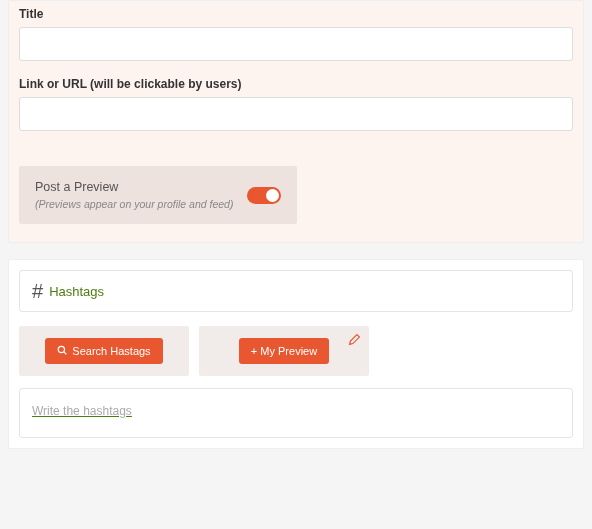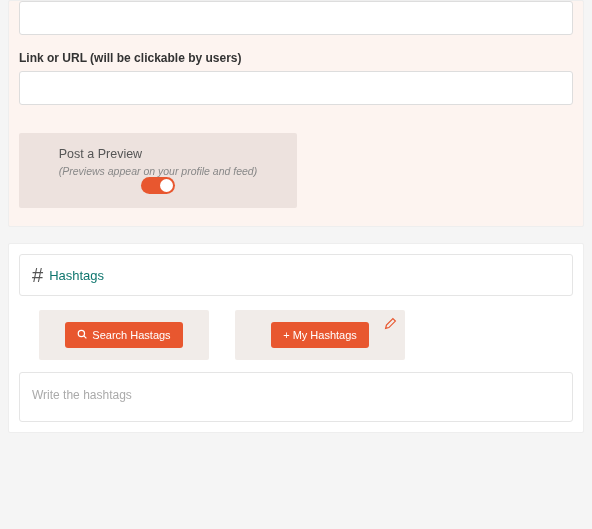--- a/index.html
+++ b/index.html
@@ -34,25 +34,24 @@
     padding: 8px 10px;
     font-family: inherit;
   }
   .text-input, .url-input { height: 34px; }
   .textarea { height: 70px; resize: vertical; }
   .preview-box {
     background: #ede2de;
     border-radius: 2px;
     padding: 14px 16px;
     width: 278px;
-    margin-top: 28px;
+    margin-top: 35px;
     display: flex;
     justify-content: space-between;
     align-items: center;
-    flex-direction: column;
   }
   .preview-left { flex: 1; }
   .preview-title {
     font-size: 12.5px;
     color: #555;
     margin-bottom: 4px;
     font-weight: 400;
   }
   .preview-sub {
     font-size: 10.5px;
@@ -95,28 +94,27 @@
     gap: 6px;
     margin-bottom: 14px;
   }
   .hashtag-icon {
     font-size: 20px;
     color: #555;
     line-height: 1;
   }
   .hashtag-title {
     font-size: 13px;
-    color: #0f766e;
+    color: #4d7c0f;
     font-weight: 400;
   }
   .button-row {
     display: flex;
-    gap: 26px;
+    gap: 10px;
     margin-bottom: 12px;
-    margin-left: 20px;
   }
   .button-cell {
     background: #f1ece9;
     flex: 0 0 170px;
     height: 50px;
     border-radius: 2px;
     display: flex;
     align-items: center;
     justify-content: center;
     position: relative;
@@ -149,29 +147,31 @@
     padding: 12px;
     min-height: 50px;
   }
   .hashtag-input {
     width: 100%;
     border: none;
     outline: none;
     font-size: 12px;
     color: #4d7c0f;
     background: transparent;
+    text-decoration: underline;
   }
   .hashtag-input::placeholder { color: #aaa; }
 </style>
 </head>
 <body>
 
 <div class="card">
 
   <div class="form-group">
+    <label class="label">Title</label>
     <input type="text" class="text-input" value="" style="">
   </div>
 
 
   <div class="form-group">
     <label class="label">Link or URL (will be clickable by users)</label>
     <input type="text" class="url-input" value="" style="">
   </div>
 
   <div class="preview-box">
@@ -203,21 +203,21 @@
         <span>Search Hastags</span>
       </button>
     </div>
     <div class="button-cell">
       <span class="edit-icon">
         <svg viewBox="0 0 16 16" fill="none" stroke="#e8572f" stroke-width="1.5">
           <path d="M11 2 L14 5 L6 13 L2 14 L3 10 Z"></path>
         </svg>
       </span>
       <button class="btn">
-        <span>+ My Hashtags</span>
+        <span>+ My Preview</span>
       </button>
     </div>
   </div>
 
   <div class="hashtag-input-wrap">
     <input type="text" class="hashtag-input" placeholder="Write the hashtags" style="">
   </div>
 
 </div>
 

